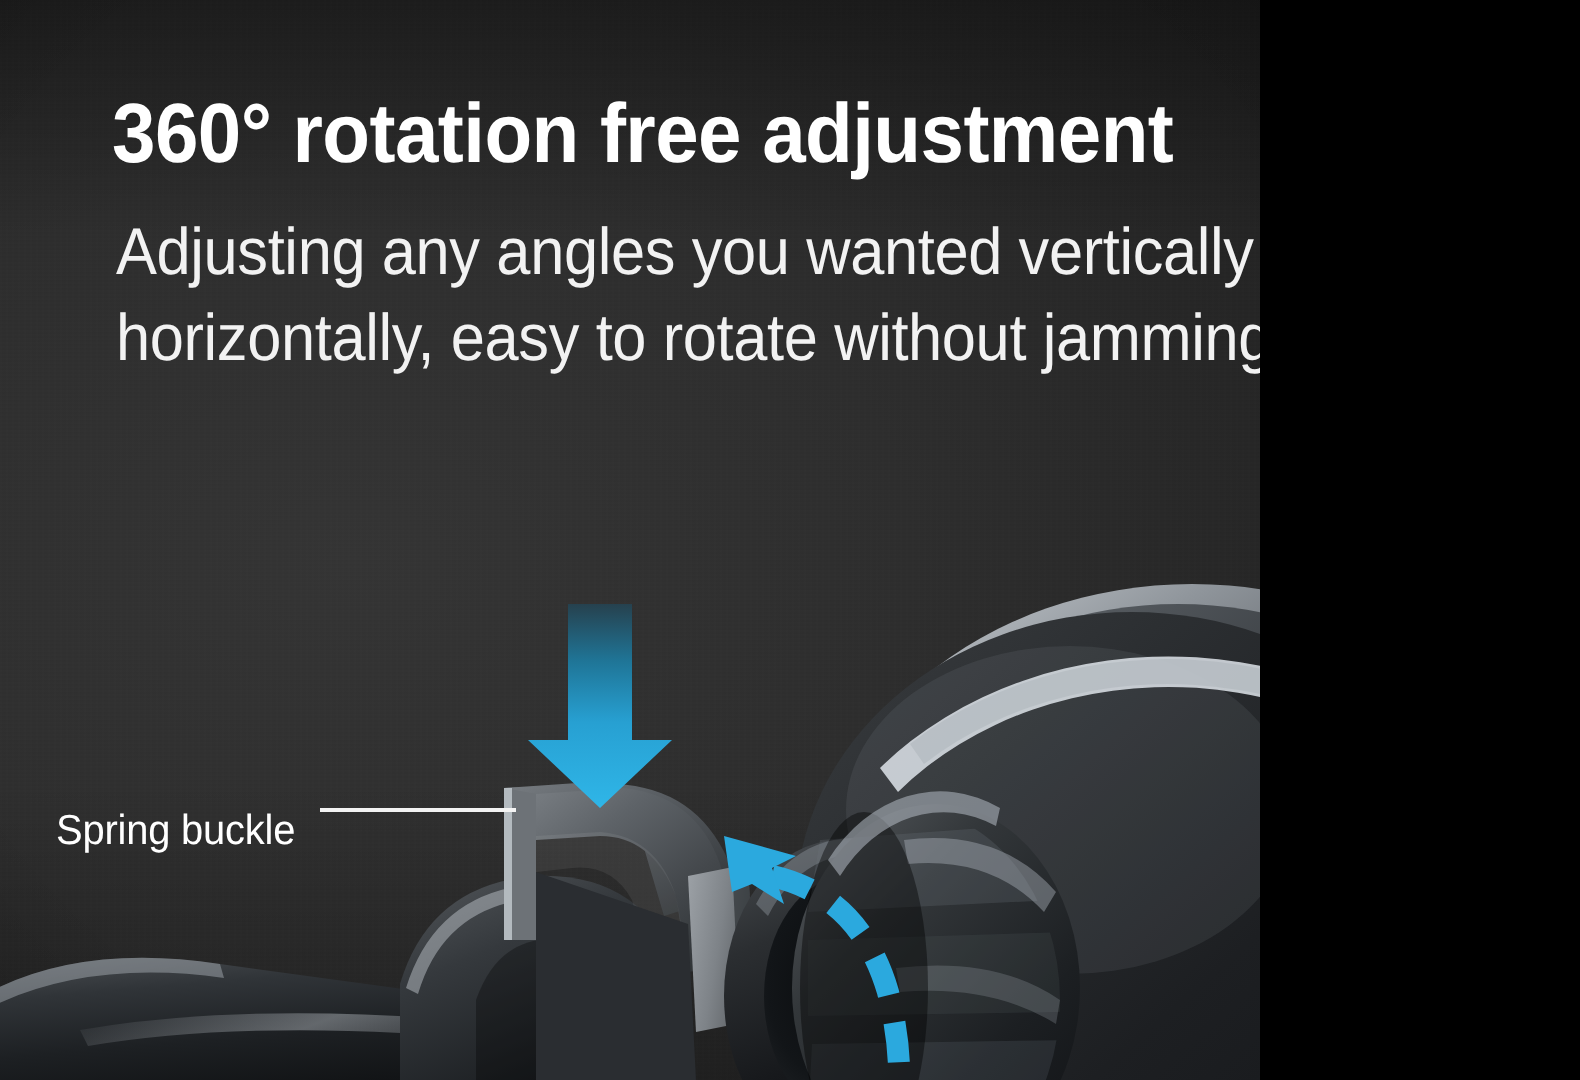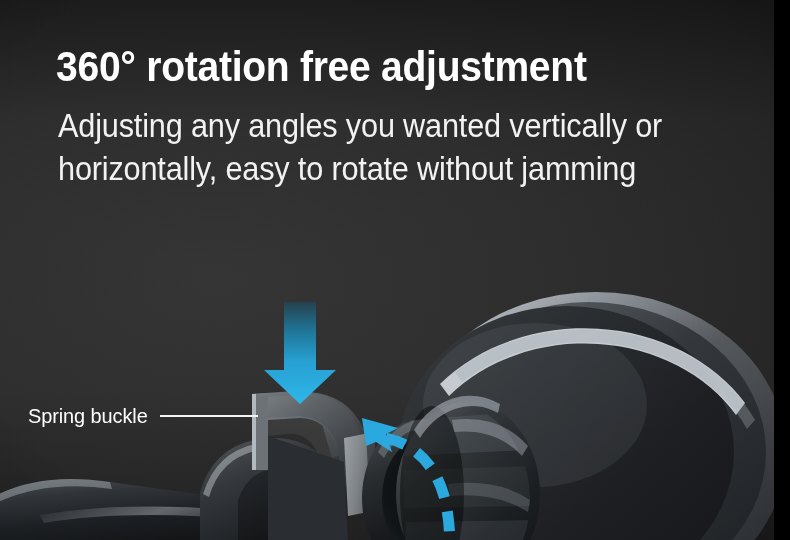--- a/index.html
+++ b/index.html
@@ -6,21 +6,21 @@
     margin: 0;
     padding: 0;
     background: #000;
   }
   body {
     font-family: "Liberation Sans", sans-serif;
   }
 
   #stage {
     position: relative;
-    width: 774px;
+    width: 630px;
     height: 540px;
     overflow: hidden;
     background: #232323;
   }
 
   
   .bg-base {
     position: absolute;
     inset: 0;
     background:
@@ -81,21 +81,20 @@
     height: 540px;
     pointer-events: none;
   }
 
   
   .callout {
     position: absolute;
     left: 28px;
     top: 404px;
     display: flex;
-    align-items: center;
   }
   .callout-label {
     color: #ffffff;
     font-size: 21px;
     font-weight: 400;
     letter-spacing: -.1px;
     white-space: nowrap;
     transform: scaleX(.95);
     transform-origin: left center;
   }

